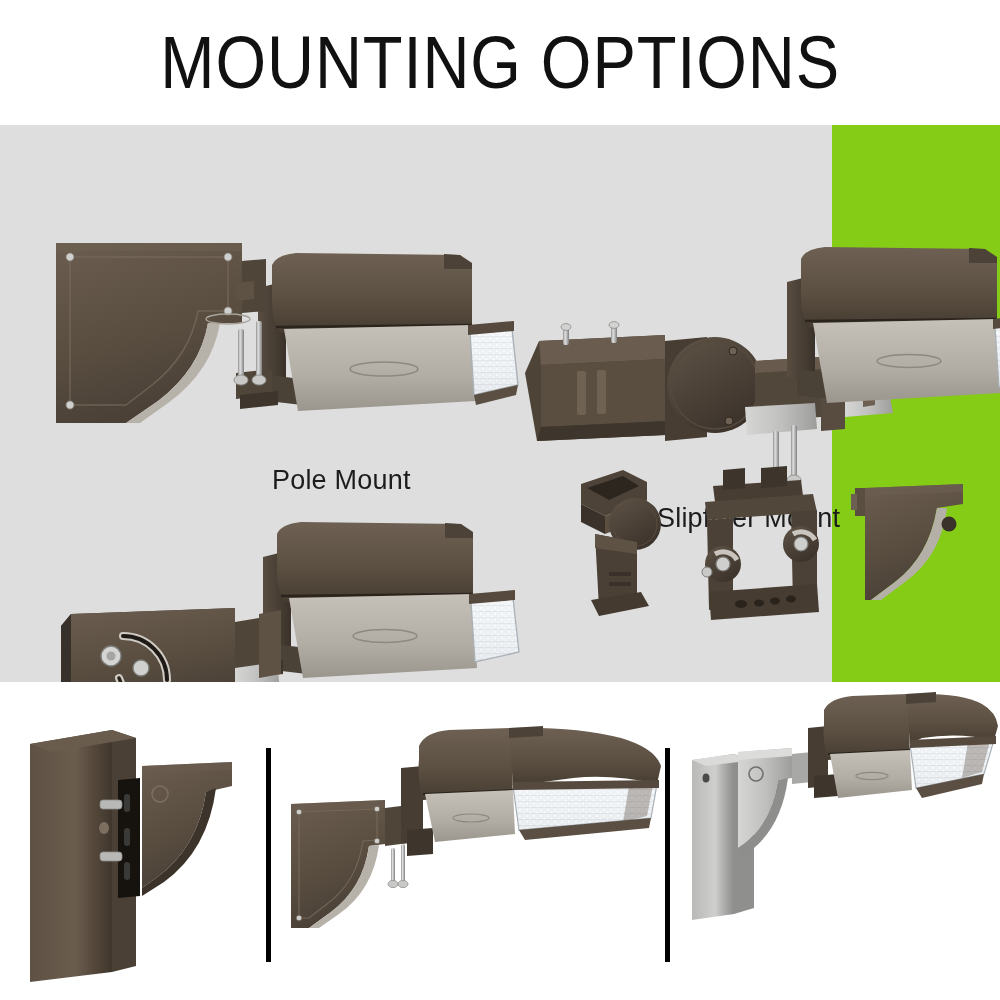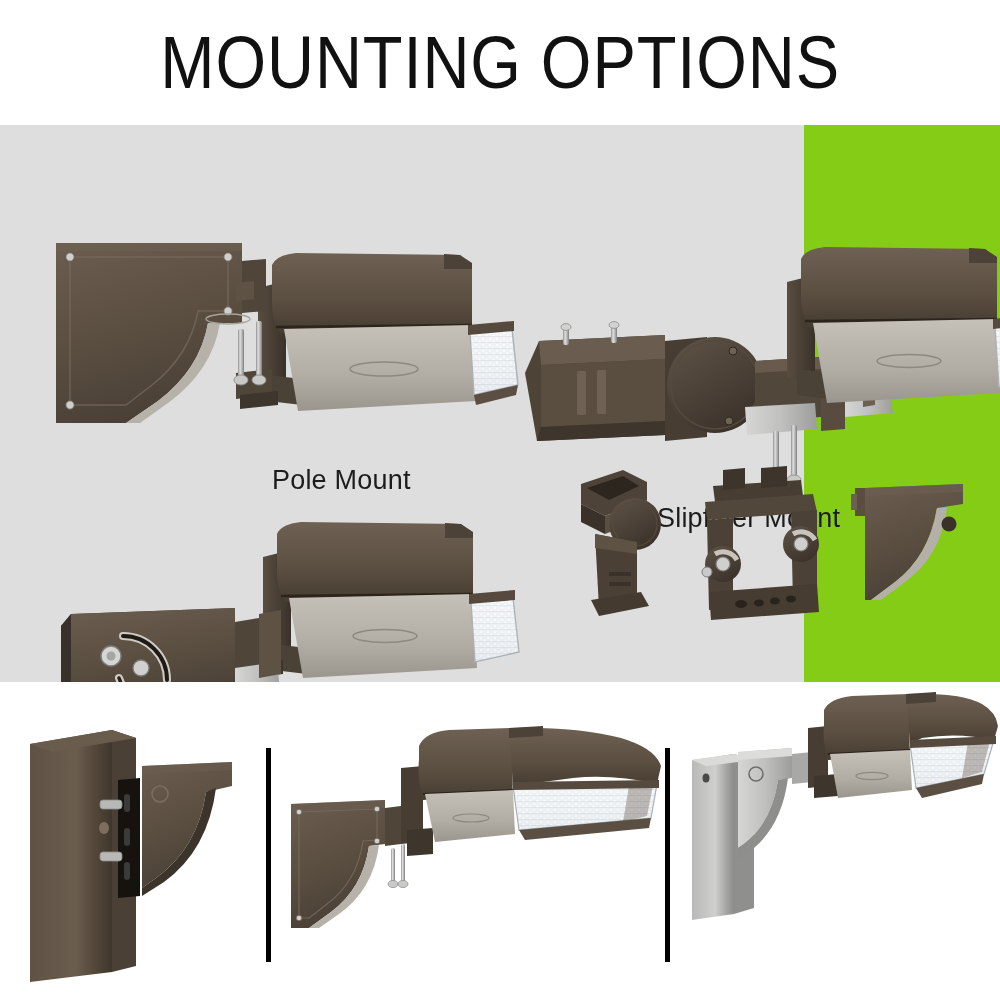--- a/index.html
+++ b/index.html
@@ -44,20 +44,21 @@
   }
 
   
   .hero-panel {
     position: absolute;
     left: 0;
     top: 125px;
     width: 804px;
     height: 557px;
     background: #dedede;
+    padding-left: 28px;
   }
 
   
   .figure {
     position: absolute;
   }
   .fig-label {
     position: absolute;
     font-family: "Liberation Sans", sans-serif;
     font-size: 27px;

